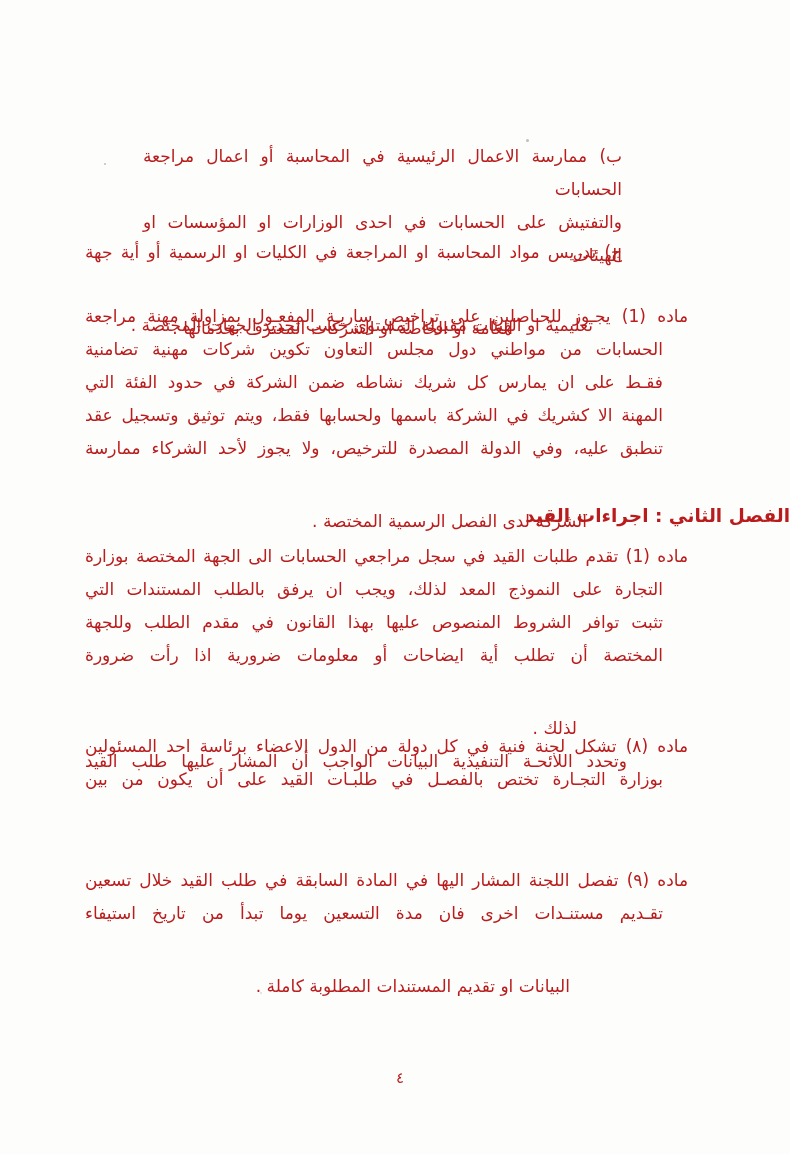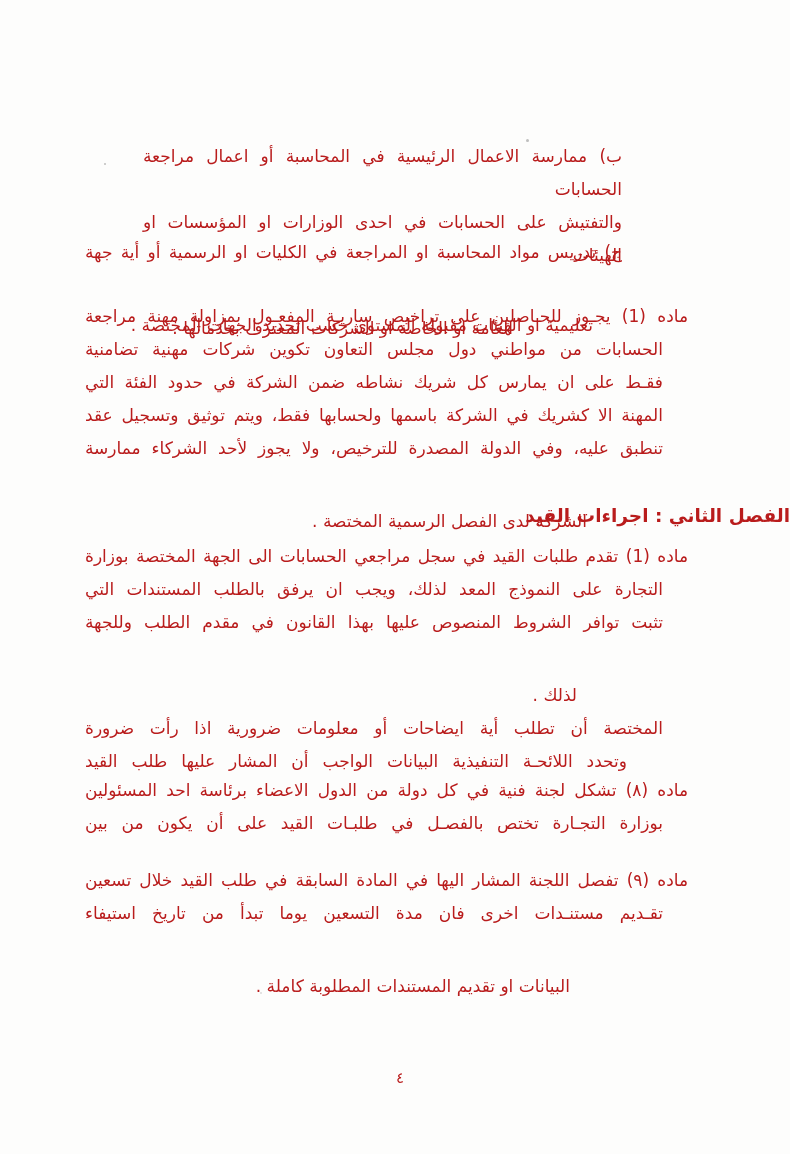--- a/index.html
+++ b/index.html
@@ -107,26 +107,26 @@
     <div class="ln just ind25">تنطبق عليه، وفي الدولة المصدرة للترخيص، ولا يجوز لأحد الشركاء ممارسة</div>
     <div class="ln shortline ind101">الشركة لدى الفصل الرسمية المختصة .</div>
   </div>
 
   <div class="heading">الفصل الثاني : اجراءات القيد</div>
 
   <div class="block article-block" style="top:540px">
     <div class="ln just"><span class="marker">ماده (1)</span> <span>تقدم طلبات القيد في سجل مراجعي الحسابات الى الجهة المختصة بوزارة</span></div>
     <div class="ln just ind25">التجارة على النموذج المعد لذلك، ويجب ان يرفق بالطلب المستندات التي</div>
     <div class="ln just ind25">تثبت توافر الشروط المنصوص عليها بهذا القانون في مقدم الطلب وللجهة</div>
+    <div class="ln just ind25">المختصة أن تطلب أية ايضاحات أو معلومات ضرورية اذا رأت ضرورة</div>
     <div class="ln shortline ind111">لذلك .</div>
-    <div class="ln just ind25">المختصة أن تطلب أية ايضاحات أو معلومات ضرورية اذا رأت ضرورة</div>
     <div class="ln just ind61">وتحدد اللائحـة التنفيذية البيانات الواجب أن المشار عليها طلب القيد</div>
   </div>
 
-  <div class="block article-block" style="top:774px">
+  <div class="block article-block" style="top:730px">
     <div class="ln just"><span class="marker">ماده (٨)</span> <span>تشكل لجنة فنية في كل دولة من الدول الاعضاء برئاسة احد المسئولين</span></div>
     <div class="ln just ind25">بوزارة التجـارة تختص بالفصـل في طلبـات القيد على أن يكون من بين</div>
   </div>
 
   <div class="block article-block" style="top:864px">
     <div class="ln just"><span class="marker">ماده (٩)</span> <span>تفصل اللجنة المشار اليها في المادة السابقة في طلب القيد خلال تسعين</span></div>
     <div class="ln just ind25">تقـديم مستنـدات اخرى فان مدة التسعين يوما تبدأ من تاريخ استيفاء</div>
     <div class="ln shortline ind118">البيانات او تقديم المستندات المطلوبة كاملة .</div>
   </div>
 

